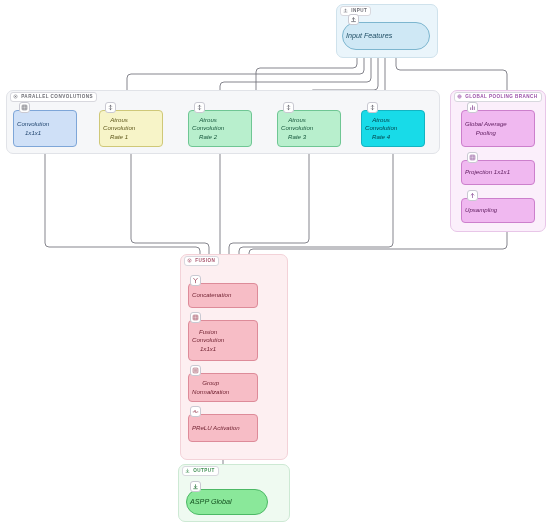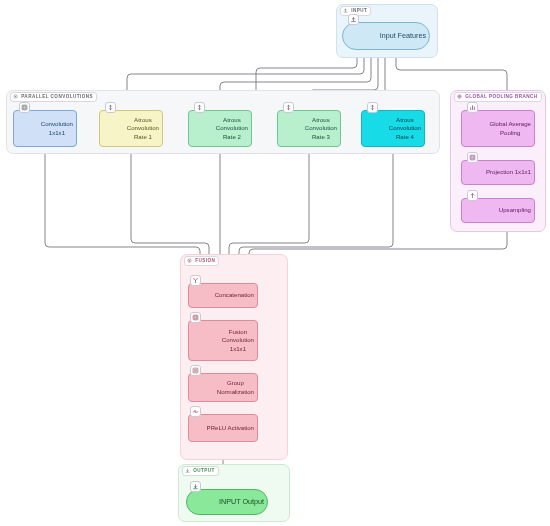--- a/index.html
+++ b/index.html
@@ -44,27 +44,28 @@
     line-height:1;
   }
   .group-label .gl-ico{
     width:5px;height:5px;display:block;flex:0 0 auto;
   }
   .node{
     position:absolute;
     box-sizing:border-box;
     display:flex;
     align-items:center;
-    justify-content:flex-end;
+    justify-content:flex-start;
     text-align:center;
     border-radius:4px;
     font-size:6.1px;
     line-height:1.32;
     z-index:3;
     padding:2px 3px;
+    font-style:italic;
   }
   .node.pill{ border-radius:18px; font-size:7.2px; }
   .node-badge{
     position:absolute;
     width:11px;height:11px;
     box-sizing:border-box;
     background:#ffffff;
     border:0.7px solid #c9c9d2;
     border-radius:3px;
     display:flex;align-items:center;justify-content:center;
@@ -301,16 +302,16 @@
   <div class="node" style="left:188px;top:414px;width:70px;height:28px;background:#f7bdc6;border:0.9px solid #dd8b99;color:#6e1f2e;">
     <span>PReLU Activation</span>
   </div>
 
   <div class="node-badge" style="left:190px;top:481px;">
     <svg viewBox="0 0 10 10">
         <path d="M5 2.4 L5 6.8 M3.2 5 L5 6.8 L6.8 5 M2.4 8.2 L7.6 8.2" fill="none" stroke="#2f7a42" stroke-width="1" stroke-linecap="round" stroke-linejoin="round"></path>
       </svg>
   </div>
   <div class="node pill" style="left:186px;top:489px;width:82px;height:26px;background:#8ae89a;border:0.9px solid #4cb865;color:#13501f;">
-    <span>INPUT Output</span>
+    <span>ASPP Global</span>
   </div>
 
 </div>
 
 </body></html>

